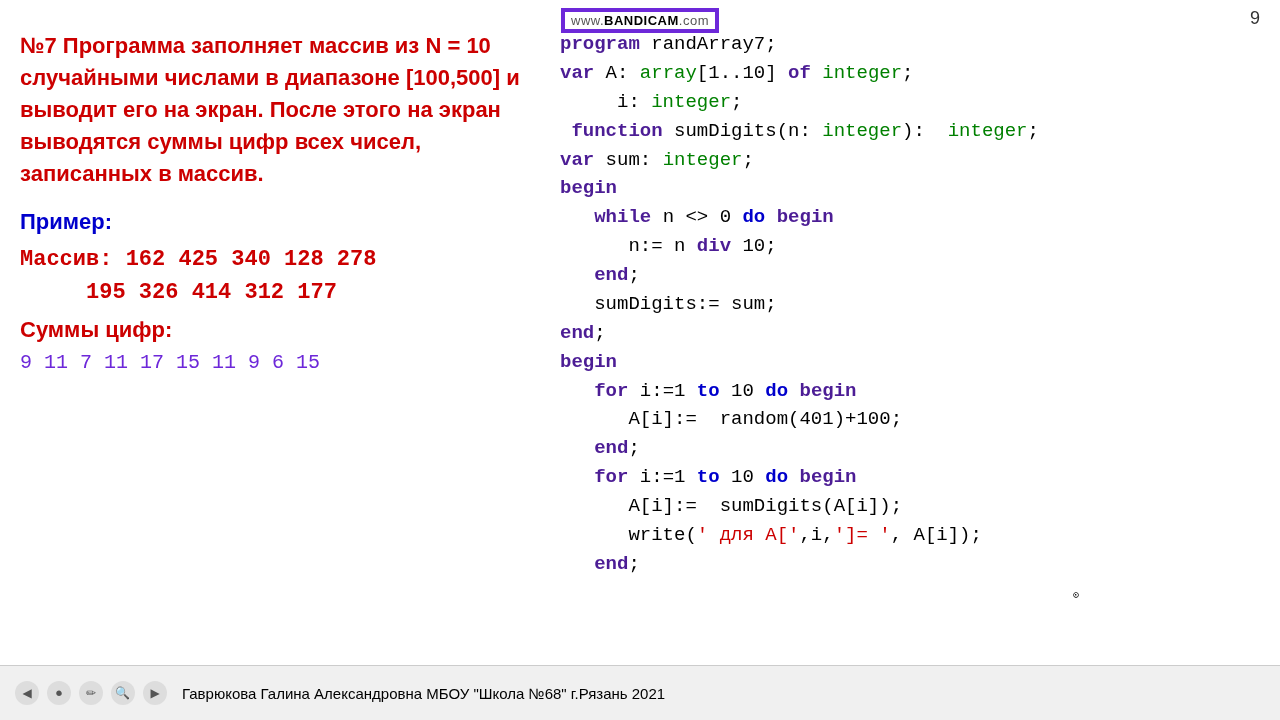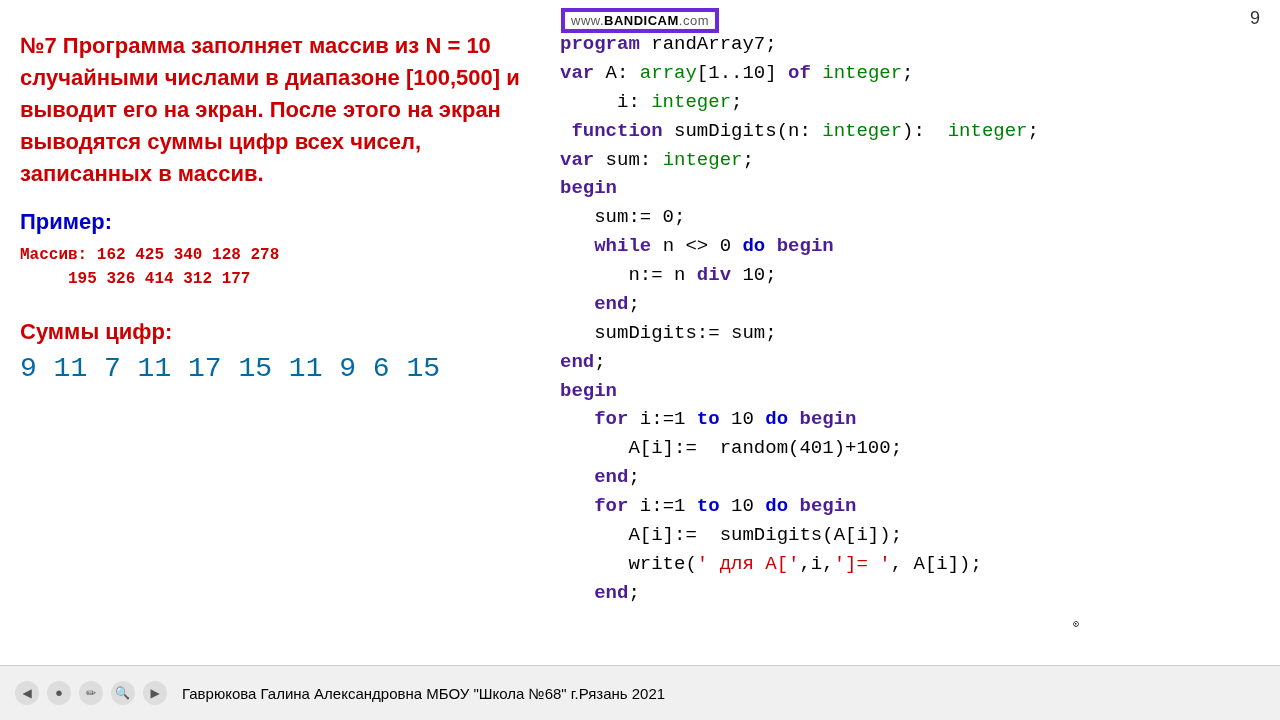--- a/index.html
+++ b/index.html
@@ -57,38 +57,38 @@
     }
 
     .example-label {
       font-size: 22px;
       color: #0000cc;
       font-weight: bold;
       margin-bottom: 8px;
     }
 
     .example-data {
-      font-size: 16px;
+      font-size: 22px;
       color: #cc0000;
       font-family: 'Courier New', monospace;
       font-weight: bold;
       line-height: 1.5;
-      margin-bottom: 28px;
+      margin-bottom: 8px;
     }
 
     .sums-label {
       font-size: 22px;
       color: #cc0000;
       font-weight: bold;
       margin-bottom: 8px;
     }
 
     .sums-data {
-      font-size: 28px;
-      color: #0369a1;
+      font-size: 20px;
+      color: #6d28d9;
       font-family: 'Courier New', monospace;
       font-weight: normal;
     }
 
     
     .right-panel {
       position: absolute;
       top: 30px;
       left: 560px;
       right: 20px;
@@ -179,21 +179,20 @@
   <span class="code-line"><span class="kw">var</span> A: <span class="type">array</span>[1..10] <span class="kw">of</span> <span class="type">integer</span>;</span>
 
   <span class="code-line">     i: <span class="type">integer</span>;</span>
 
   <span class="code-line"> <span class="kw">function</span> sumDigits(n: <span class="type">integer</span>):  <span class="type">integer</span>;</span>
 
   <span class="code-line"><span class="kw">var</span> sum: <span class="type">integer</span>;</span>
 
   <span class="code-line"><span class="kw">begin</span></span>
 
-  <span class="code-line">   sum:= 0;</span>
 
   <span class="code-line">   <span class="kw">while</span> n &lt;&gt; 0 <span class="kw-blue">do</span> <span class="kw">begin</span></span>
 
 
   <span class="code-line">      n:= n <span class="kw">div</span> 10;</span>
 
   <span class="code-line">   <span class="kw">end</span>;</span>
 
   <span class="code-line">   sumDigits:= sum;</span>
 

